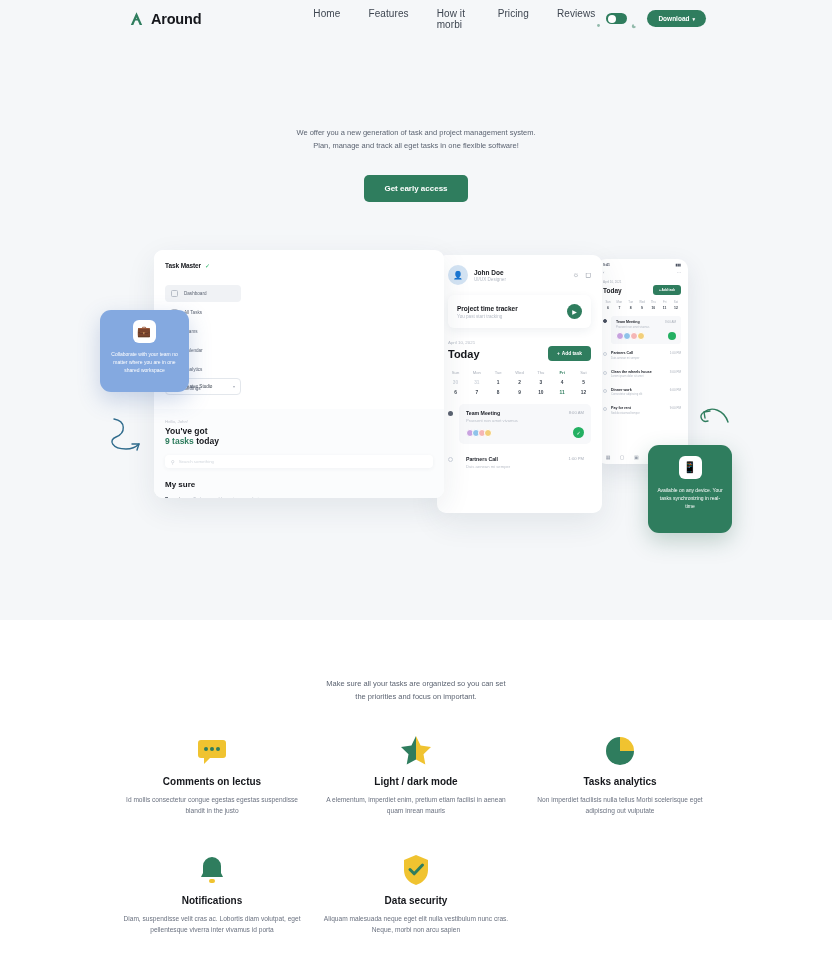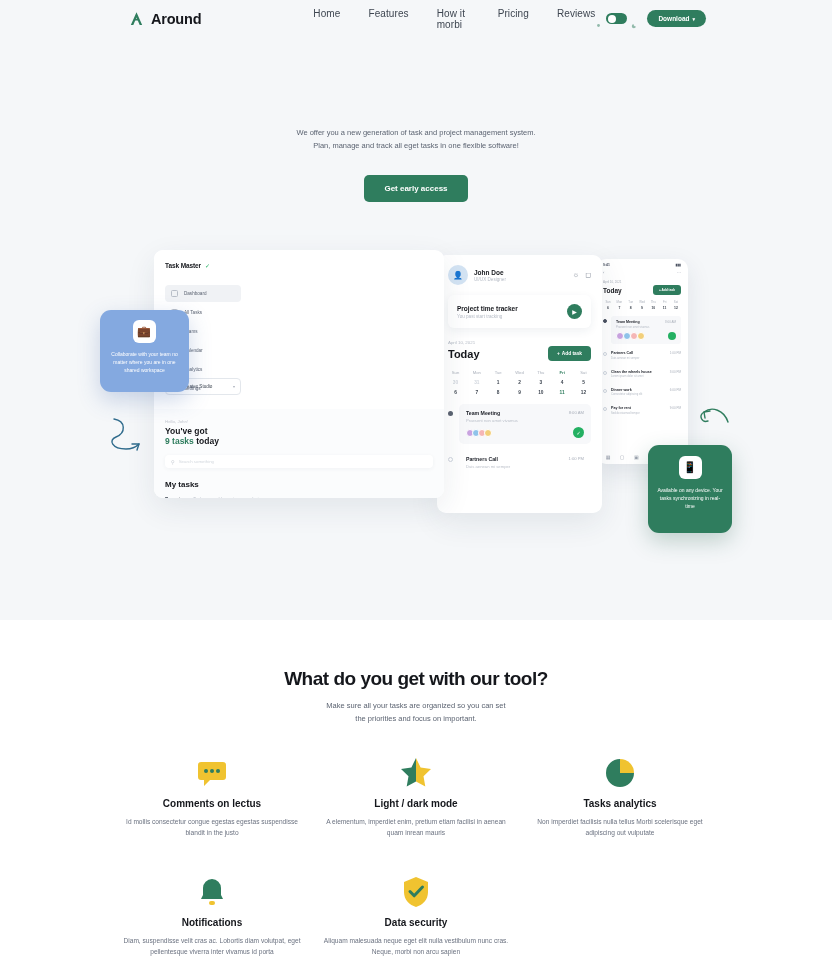--- a/index.html
+++ b/index.html
@@ -559,21 +559,21 @@
         <div class="mainarea">
           <div class="ma-hello">Hello, John!</div>
           <div class="ma-got">
             <span>You've got</span><br>
             <span class="g">9 tasks</span><span> today</span>
           </div>
           <div class="ma-search">
             <span class="sic">⚲</span>
             <span class="sph">Search something</span>
           </div>
-          <div class="ma-mytasks">My tasks</div>
+          <div class="ma-mytasks">My sure</div>
           <div class="ma-tabs">
             <div class="act">Recent</div>
             <div>Today</div>
             <div>Upcoming</div>
             <div>Later</div>
           </div>
 
           <div class="tcard">
             <div class="tc-row">
               <div>
@@ -641,21 +641,20 @@
 
       <svg class="squiggle" style="left:694px; top:150px;" width="40" height="30" viewBox="0 0 40 30">
         <path d="M34 22 C30 10, 18 6, 10 12 C4 16, 8 23, 14 21" fill="none" stroke="#2f7d5e" stroke-width="1.4" stroke-linecap="round"></path>
         <path d="M10 12 L16 11 M10 12 L11 18" fill="none" stroke="#2f7d5e" stroke-width="1.4" stroke-linecap="round"></path>
       </svg>
 
     </div>
   </div>
 
   <div class="features">
-    <h2 class="f-title">What do you get with our tool?</h2>
     <p class="f-sub">
       <span>Make sure all your tasks are organized so you can set</span><br>
       <span>the priorities and focus on important.</span>
     </p>
 
     <div class="f-grid">
 
       <div class="f-cell">
         <div class="f-icon">
           <svg width="32" height="32" viewBox="0 0 32 32">

